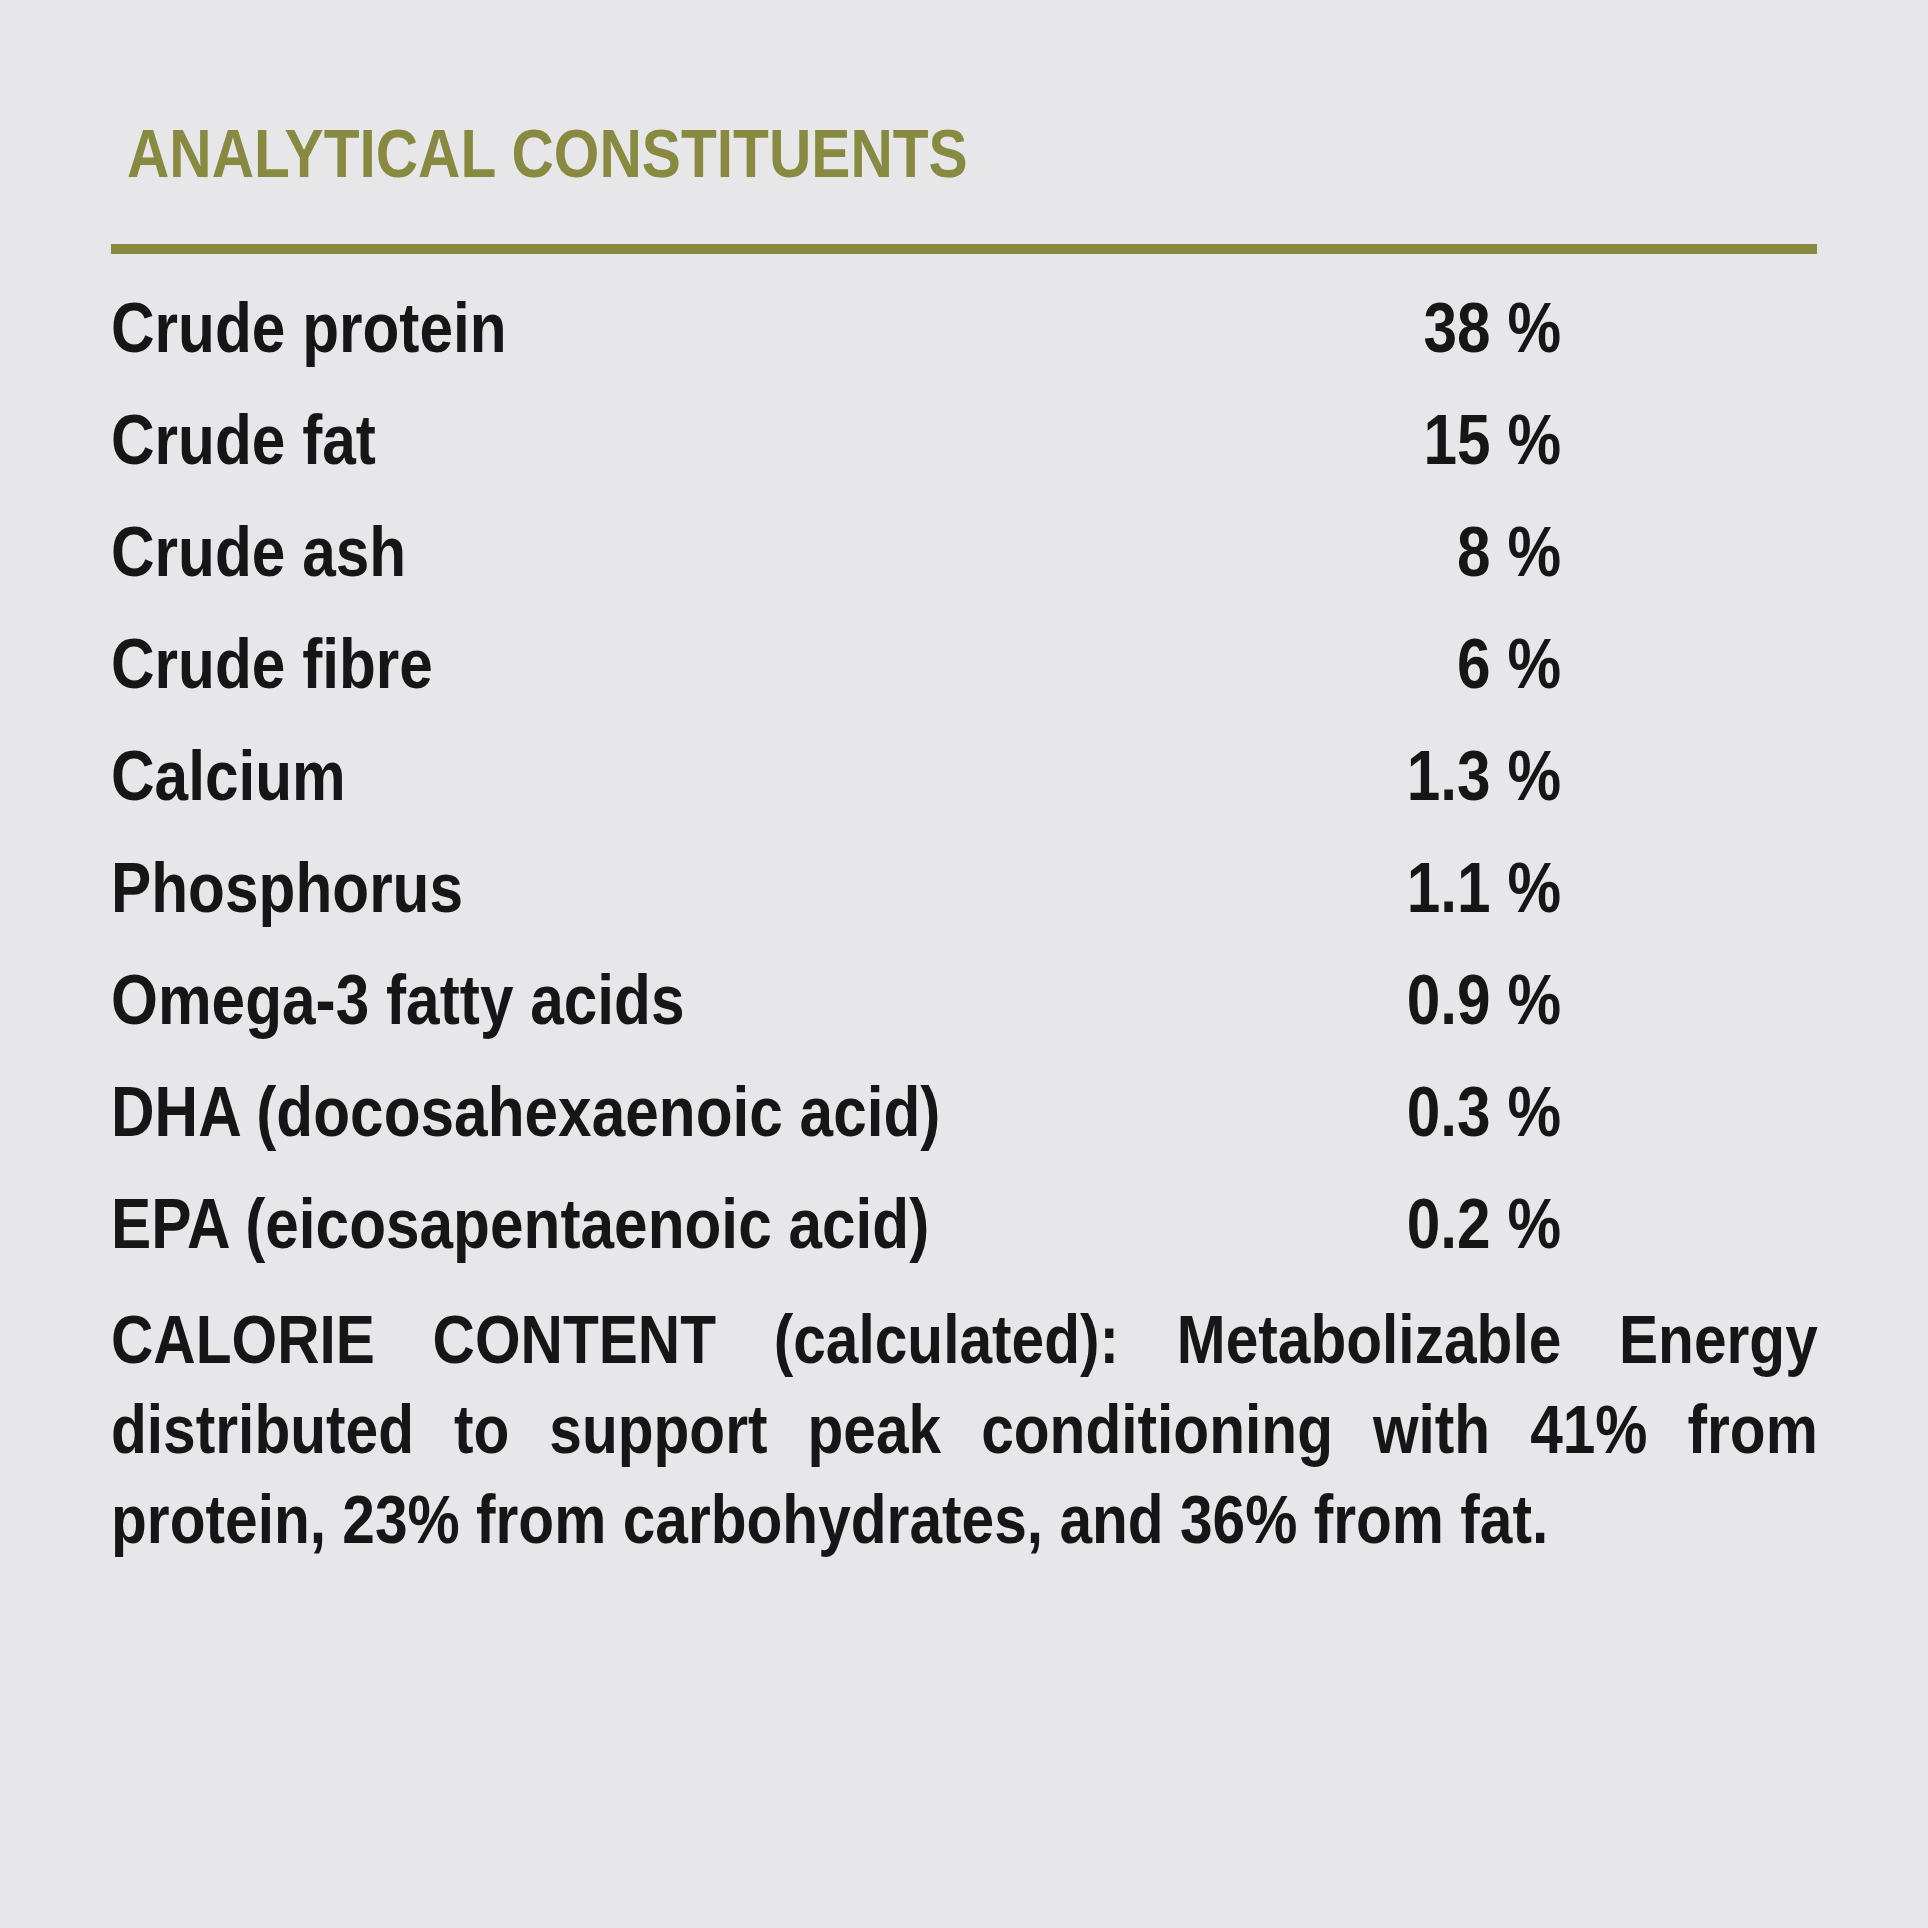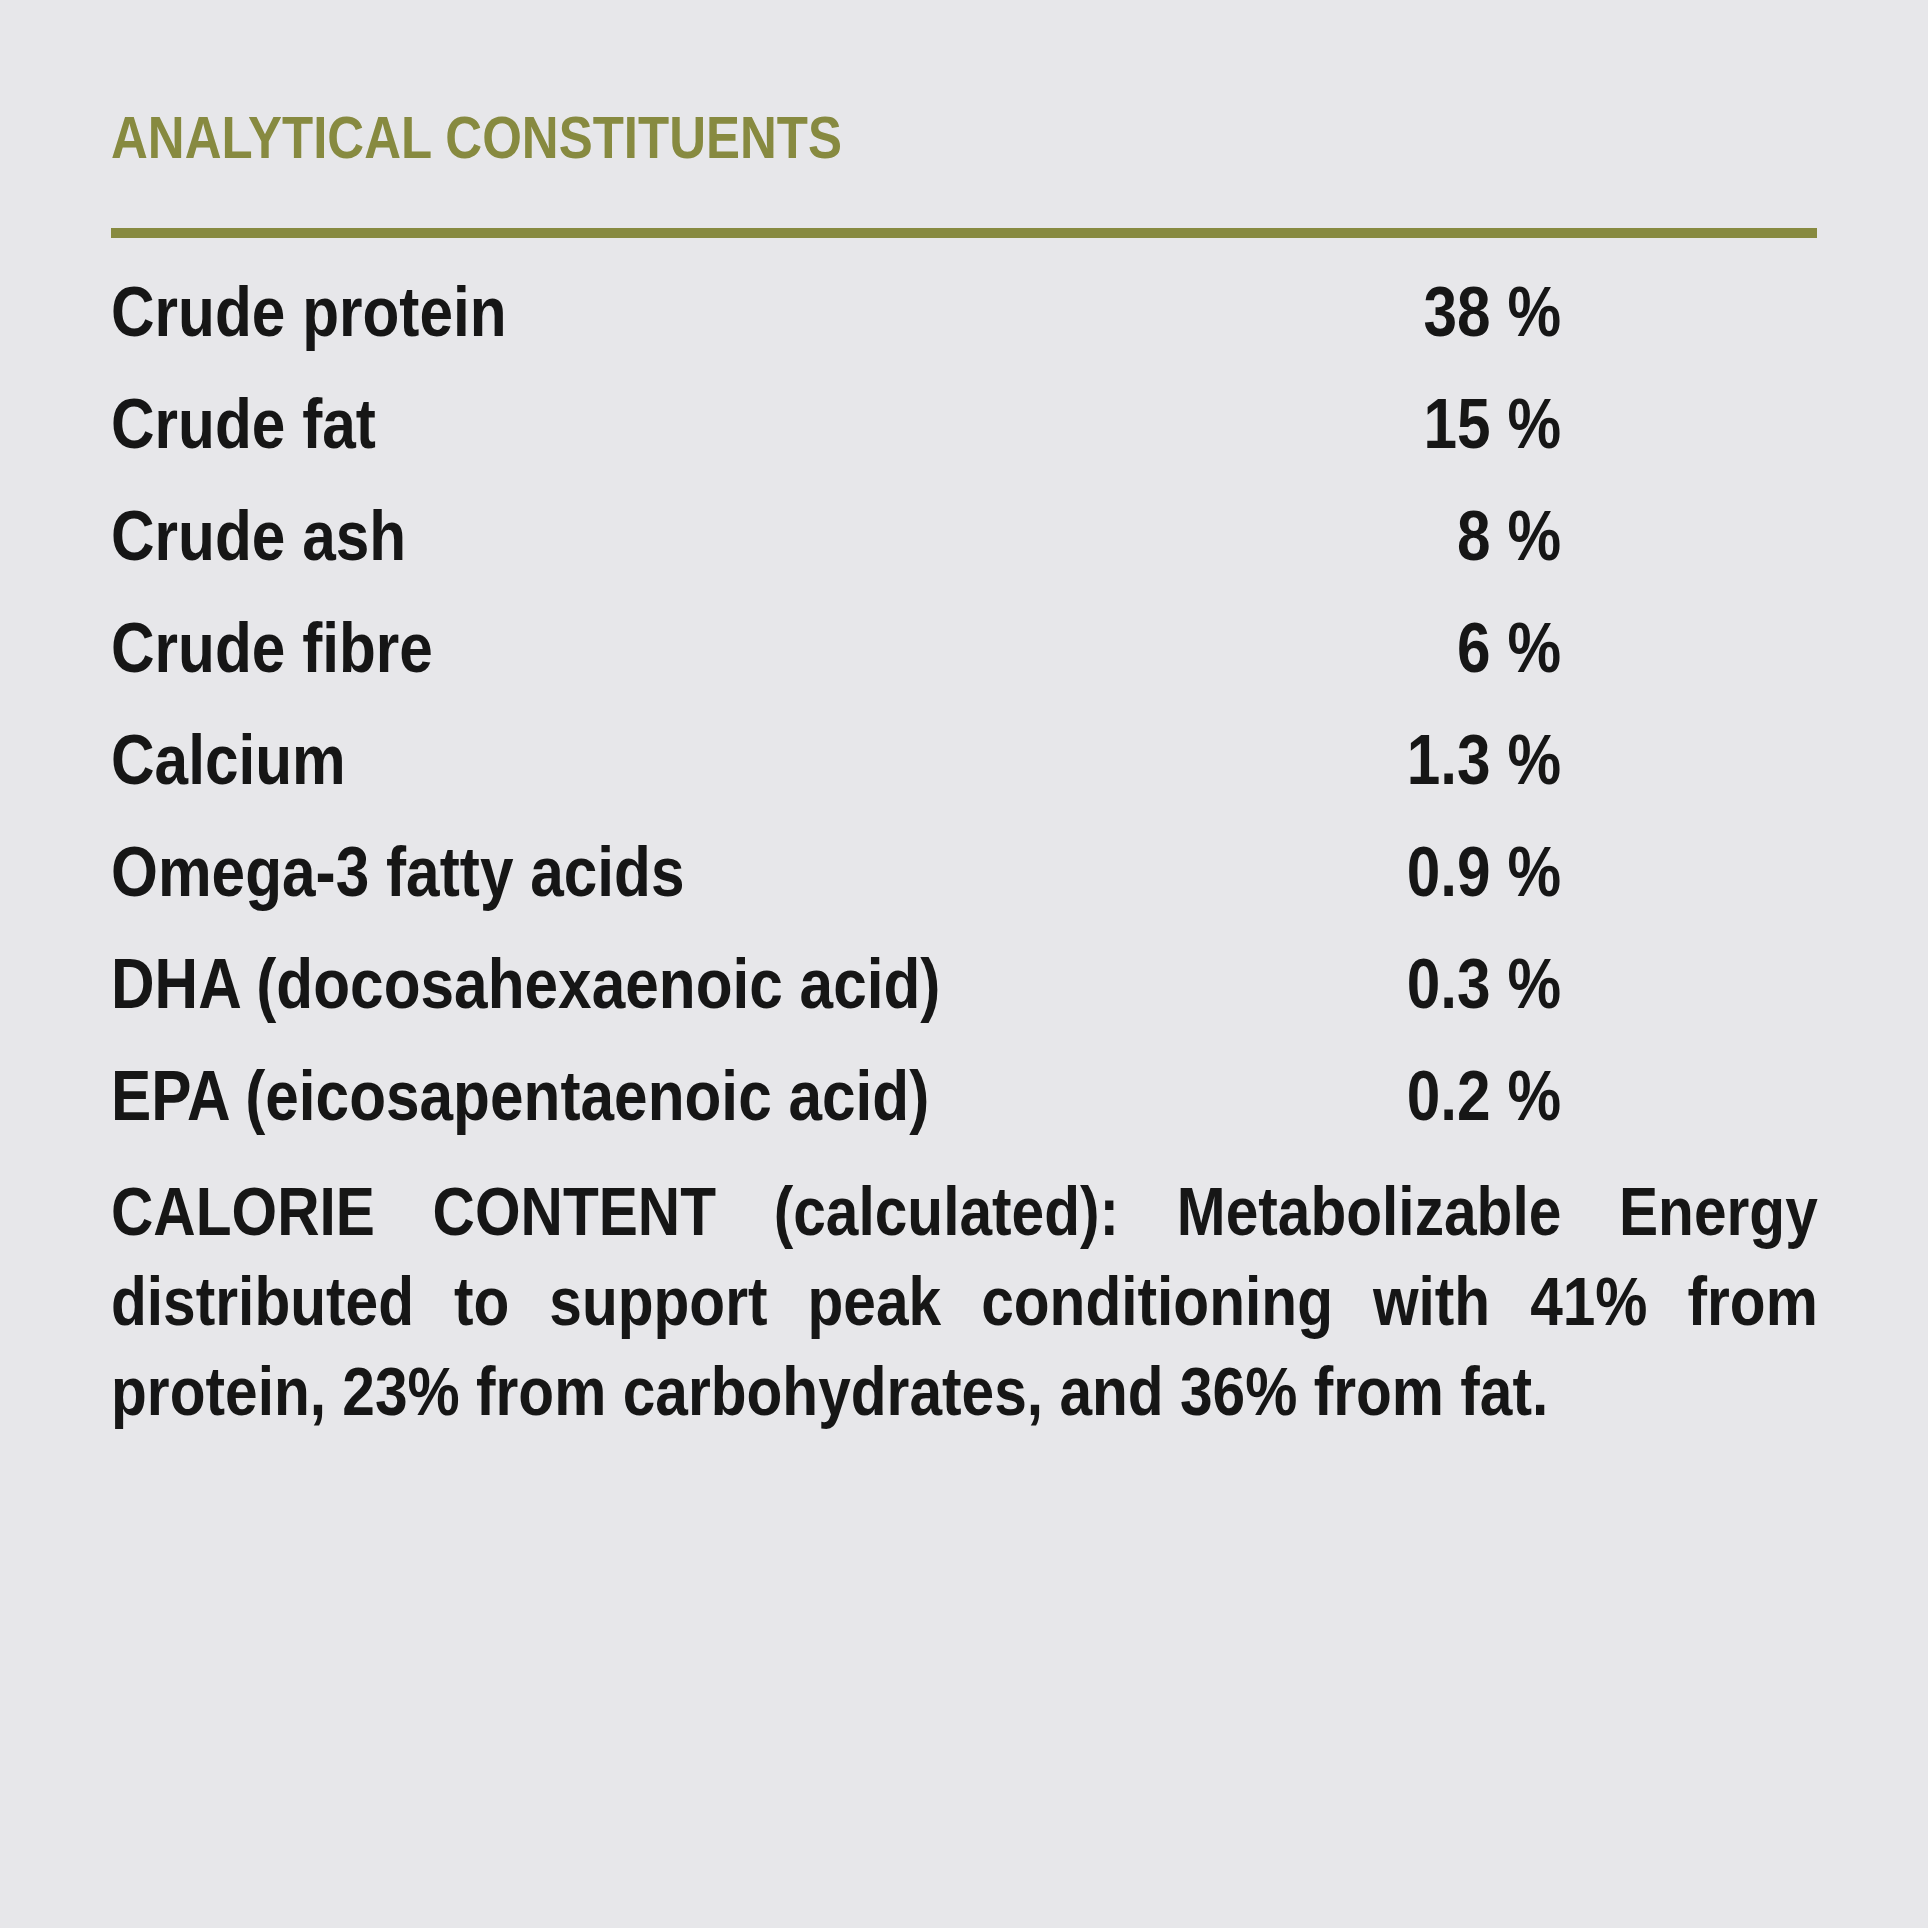--- a/index.html
+++ b/index.html
@@ -18,22 +18,22 @@
     padding: 94px 111px 0 111px;
   }
   
   .condense {
     display: block;
     width: 2008px;
     transform: scaleX(0.85);
     transform-origin: left center;
   }
   .title {
-    margin: 0;
-    font-size: 60px;
+    margin: 16px;
+    font-size: 69px;
     font-weight: 700;
     line-height: 87px;
     letter-spacing: 0px;
     color: #878a40;
     white-space: nowrap;
   }
   .divider {
     margin-top: 47px;
     width: 1706px;
     height: 10.4px;
@@ -109,20 +109,26 @@
         </span>
       </div>
       <div class="row">
         <span class="condense">
           <span class="row-label">Calcium</span>
           <span class="row-value">1.3 %</span>
         </span>
       </div>
       <div class="row">
         <span class="condense">
+          <span class="row-label">Phosphorus</span>
+          <span class="row-value">1.1 %</span>
+        </span>
+      </div>
+      <div class="row">
+        <span class="condense">
           <span class="row-label">Omega-3 fatty acids</span>
           <span class="row-value">0.9 %</span>
         </span>
       </div>
       <div class="row">
         <span class="condense">
           <span class="row-label">DHA (docosahexaenoic acid)</span>
           <span class="row-value">0.3 %</span>
         </span>
       </div>

